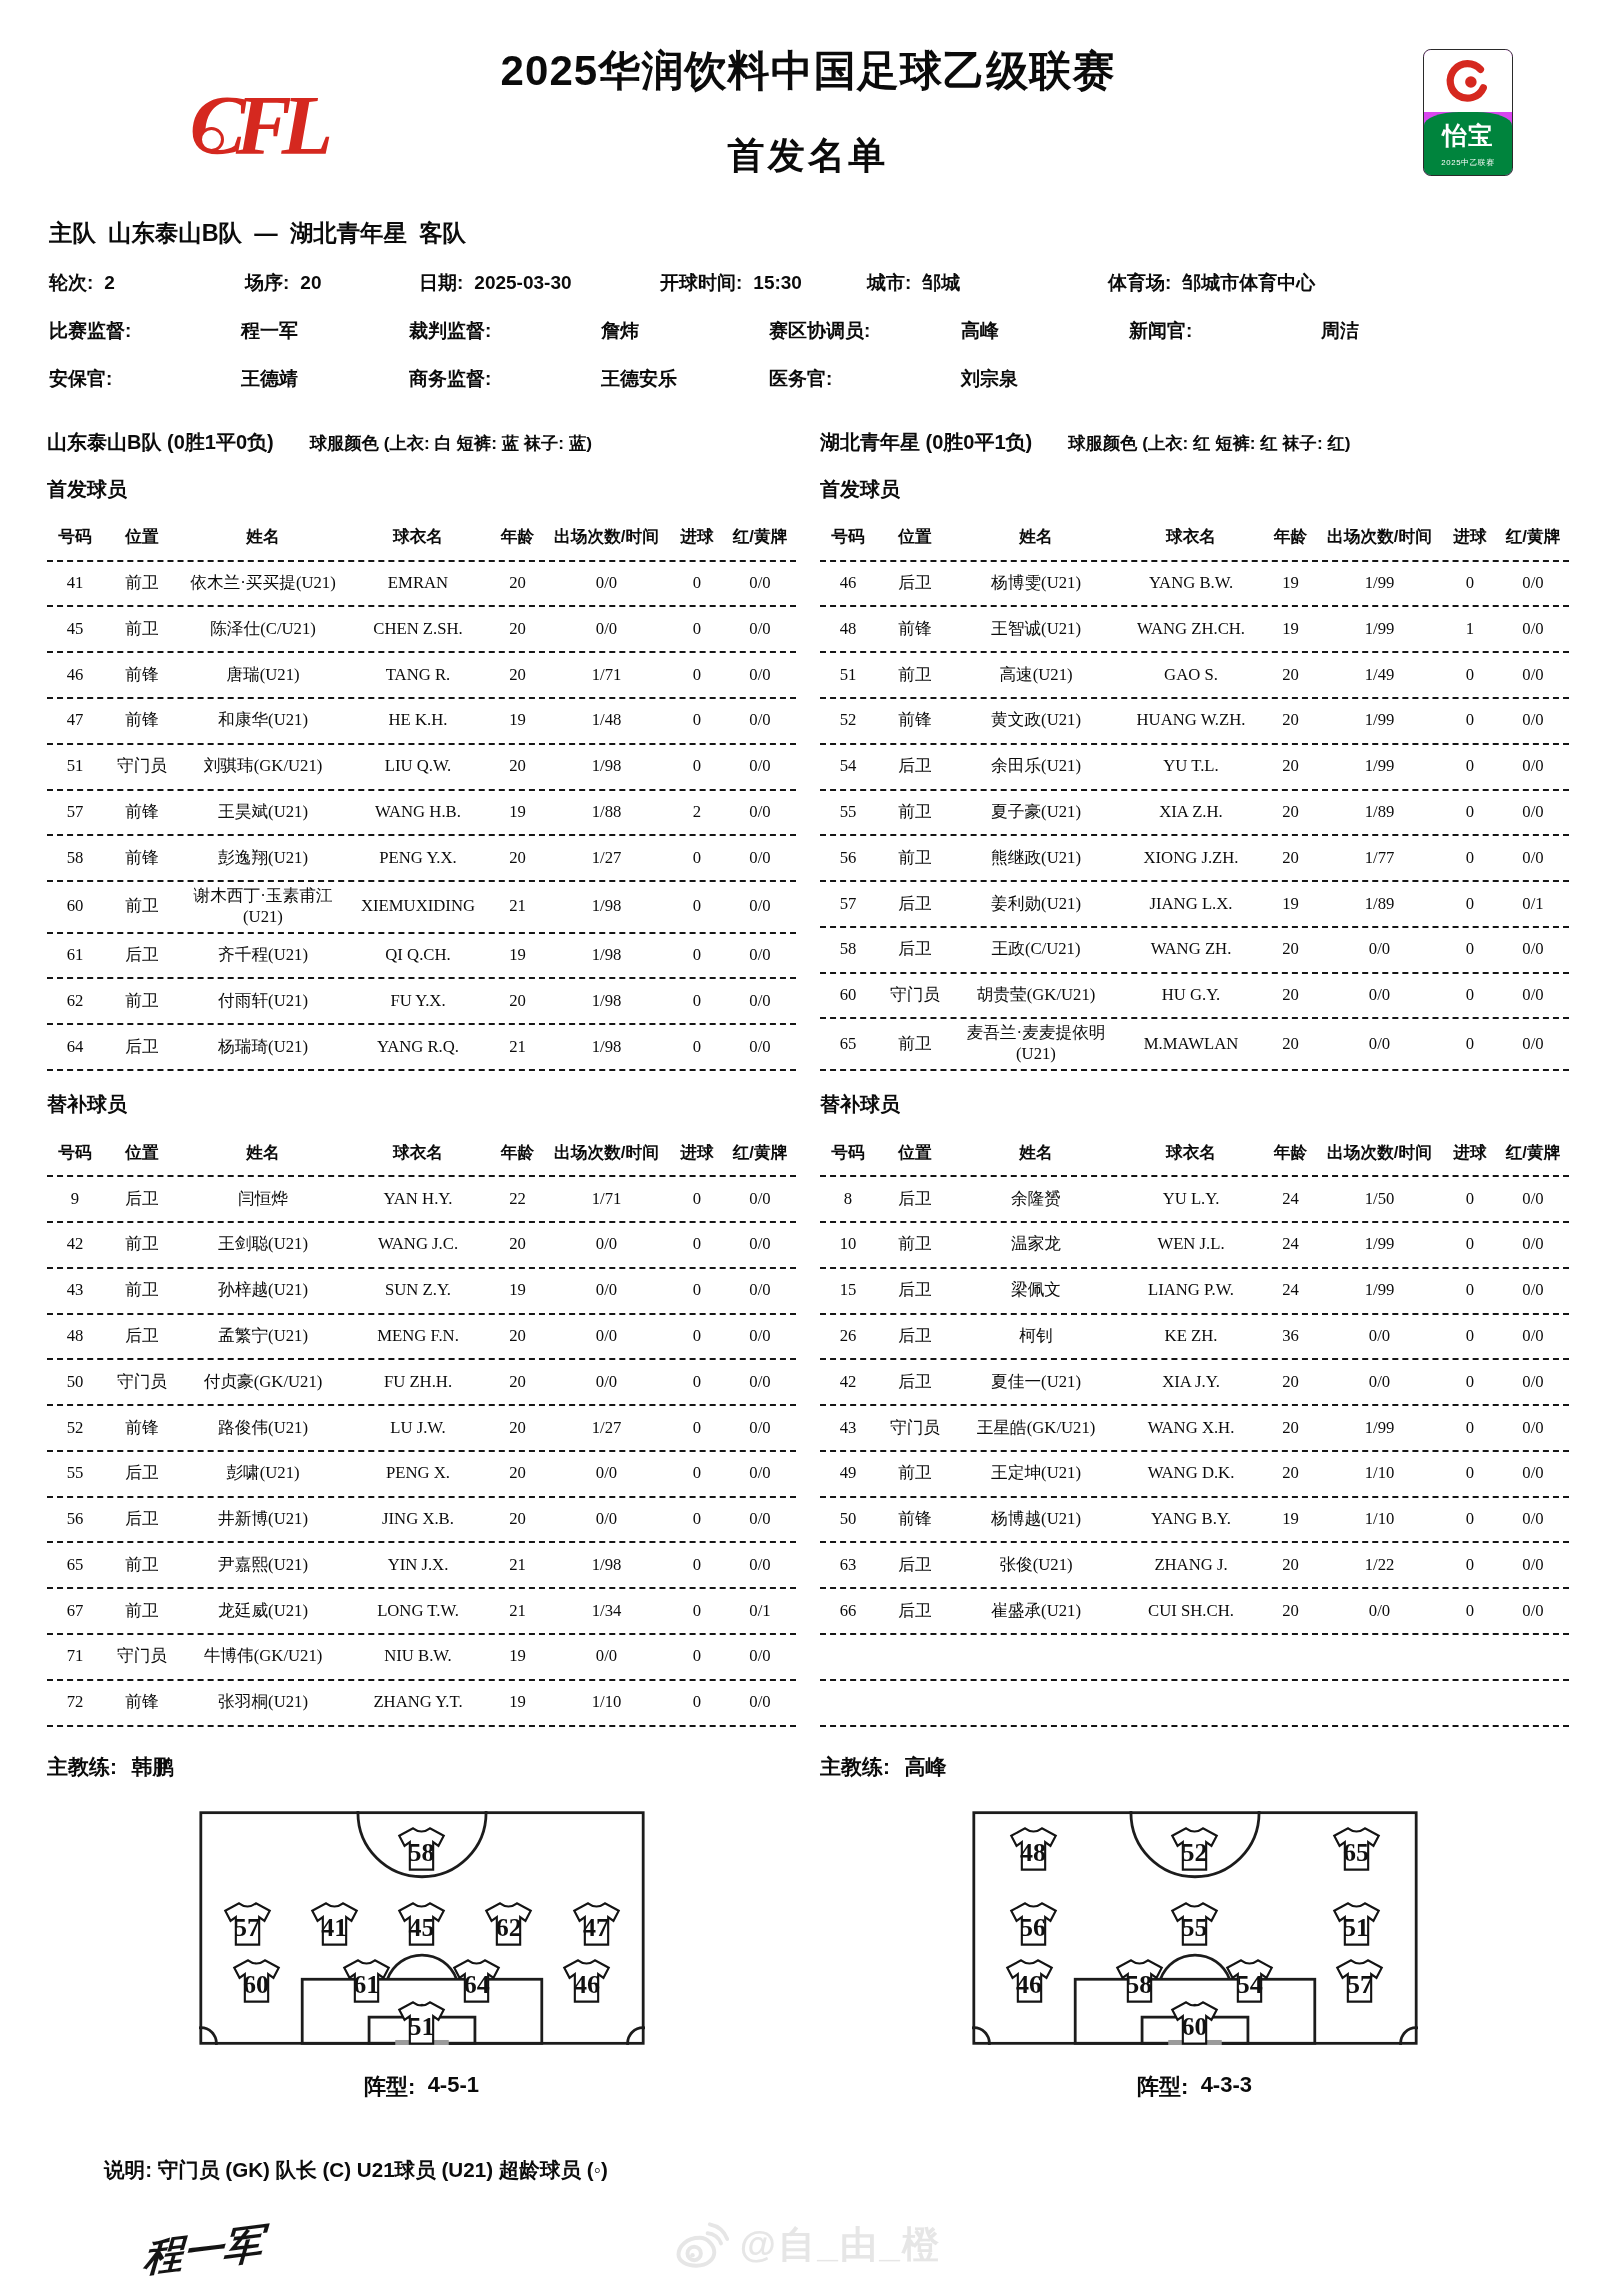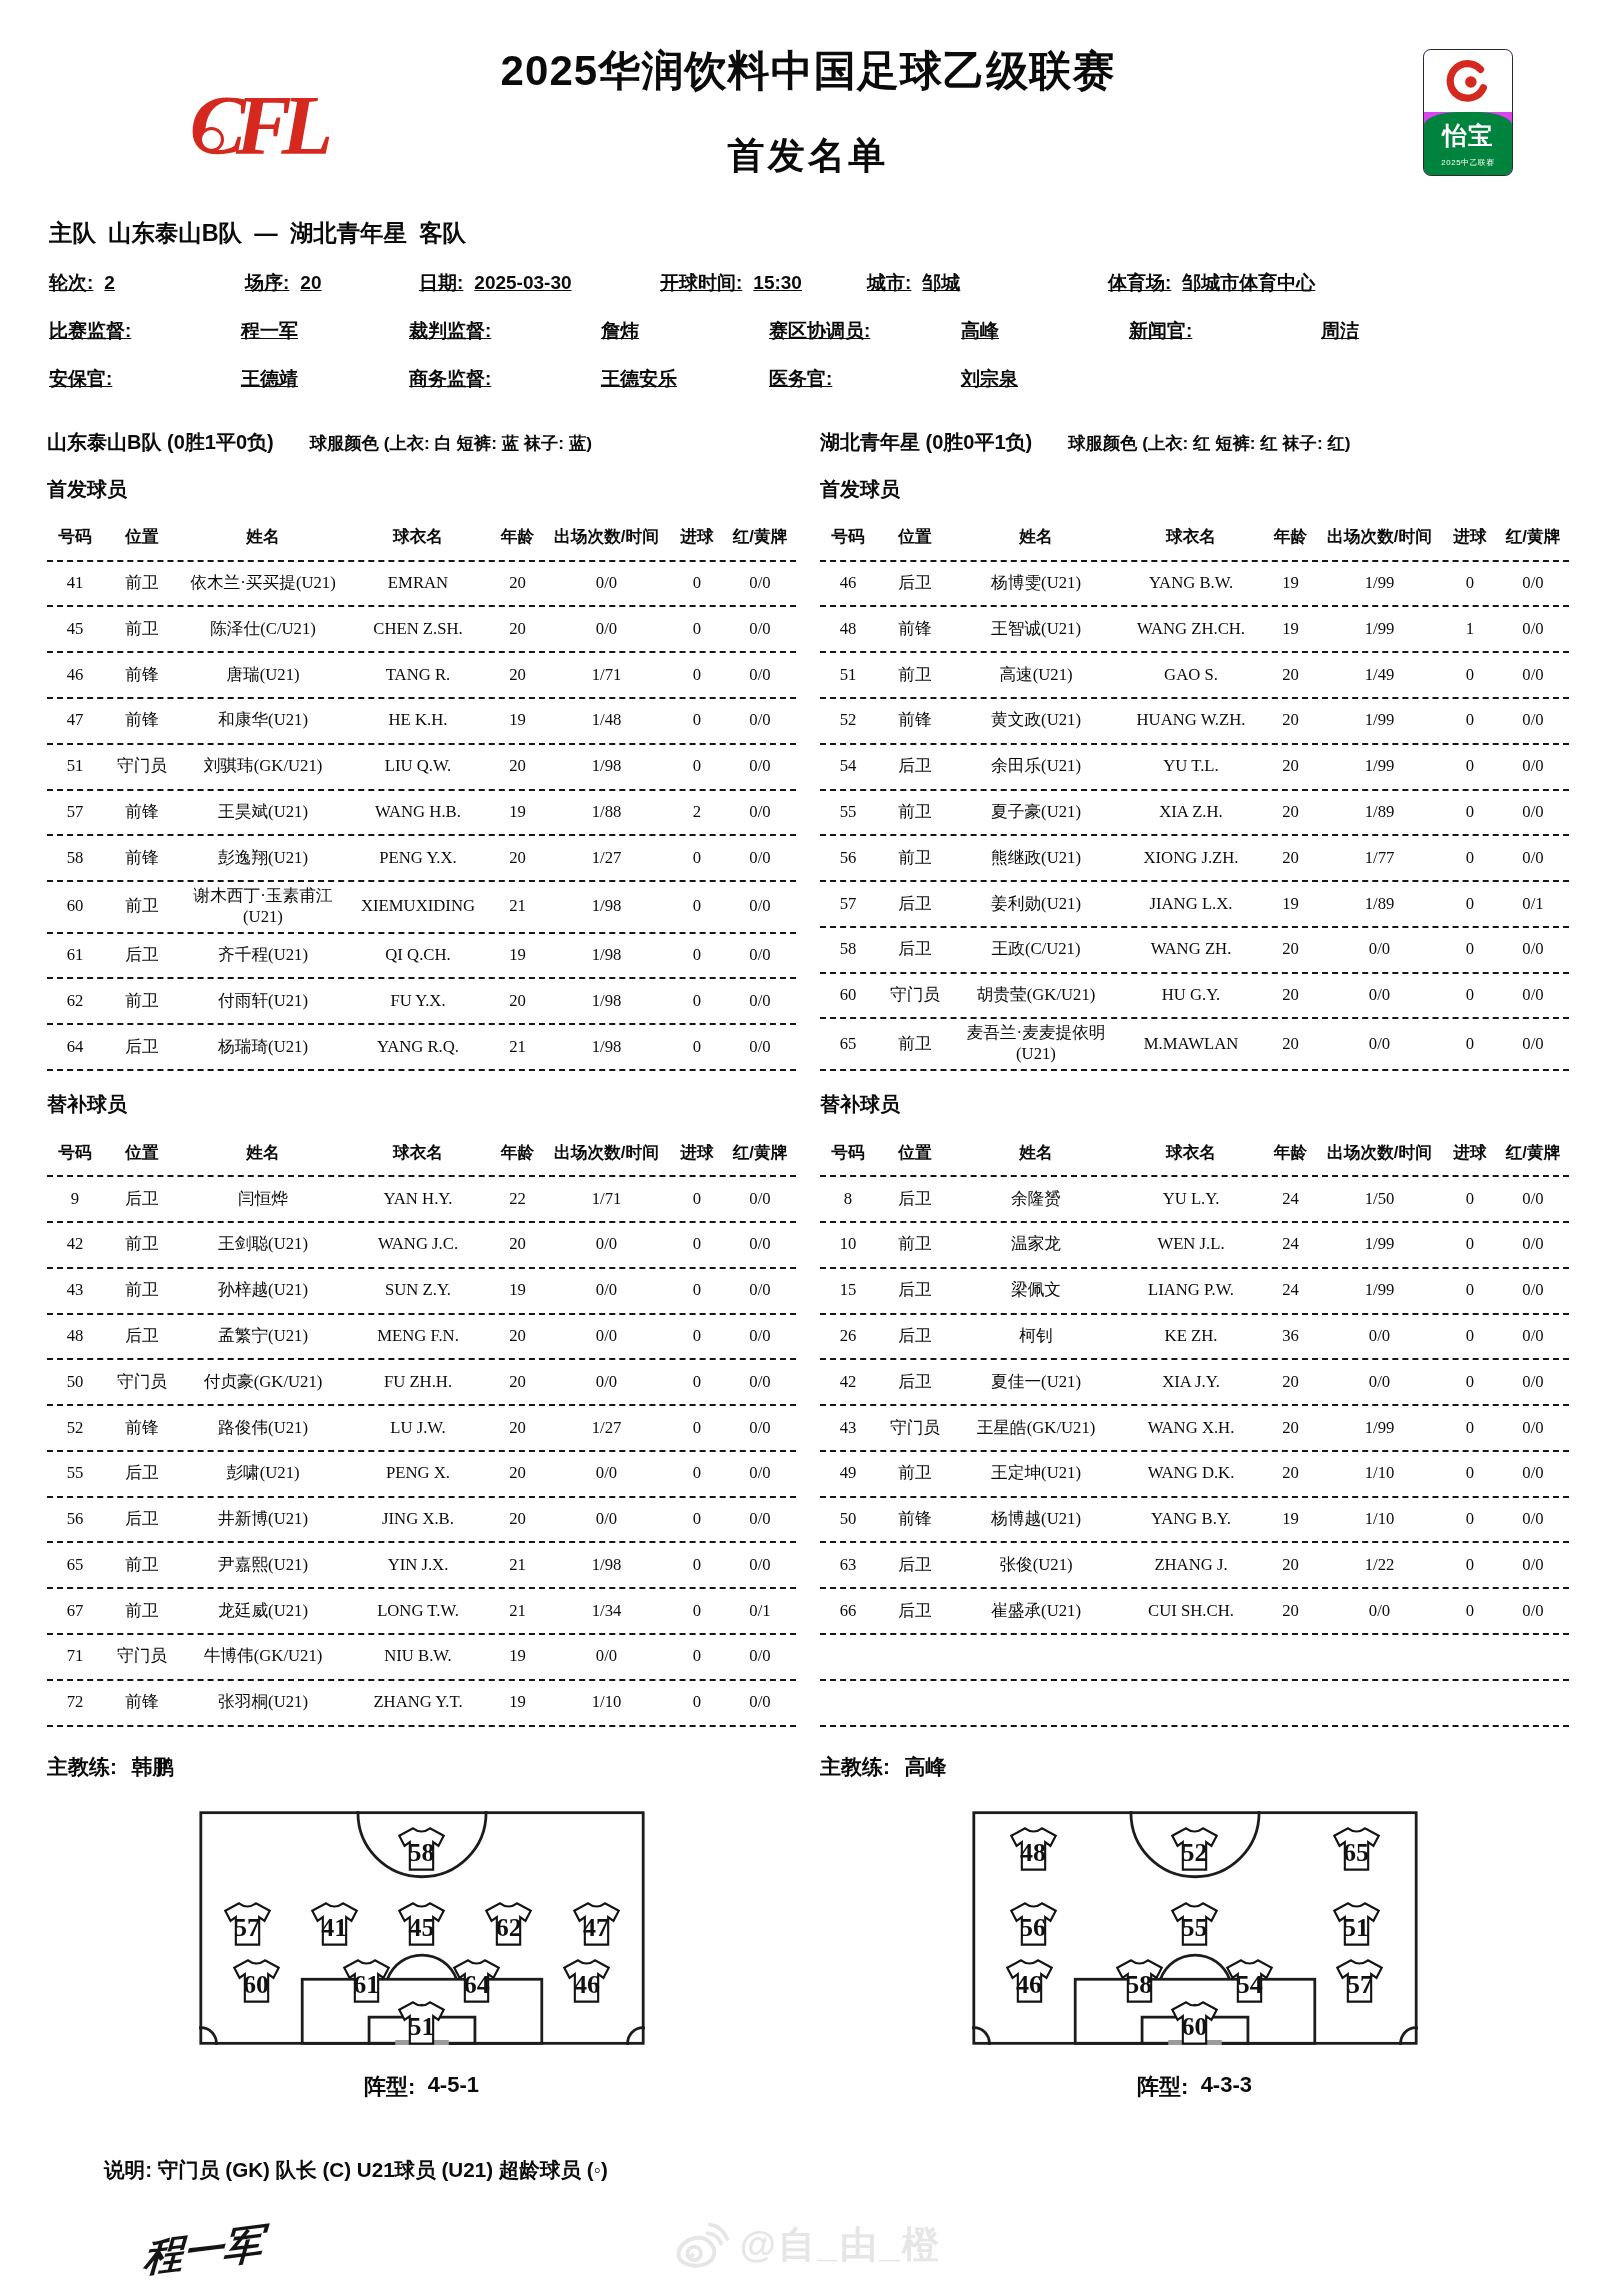--- a/index.html
+++ b/index.html
@@ -20,21 +20,21 @@
   .badge-top{height:62px;display:flex;align-items:center;justify-content:center;background:#fff;}
   .badge-bottom{height:63px;background:#00843d;color:#fff;display:flex;flex-direction:column;
     align-items:center;justify-content:center;border-top-left-radius:40% 13.4px;border-top-right-radius:40% 13.4px;}
   .badge-cn{font-size:24.5px;font-weight:900;letter-spacing:1.1px;}
   .badge-sub{font-size:7.8px;margin-top:4.5px;letter-spacing:0.6px;}
 
   
   .teams-line{padding:36px 0 0 49px;font-size:23.4px;font-weight:900;display:flex;gap:12.3px;align-items:baseline;}
   .info-block{padding:21px 49px 0 49px;}
   .info-row{display:flex;margin-bottom:22px;font-size:19px;font-weight:800;}
-  .info-pair{display:inline-flex;align-items:baseline;text-decoration:underline;}
+  .info-pair{display:inline-flex;align-items:baseline;}
   .info-row-0 .info-pair:nth-child(1){width:196px;}
   .info-row-0 .info-pair:nth-child(2){width:174px;}
   .info-row-0 .info-pair:nth-child(3){width:241px;}
   .info-row-0 .info-pair:nth-child(4){width:207px;}
   .info-row-0 .info-pair:nth-child(5){width:241px;}
   .info-row-0 .info-label{margin-right:11px;}
   .info-row-1 .info-pair,.info-row-2 .info-pair,.info-row-3 .info-pair{width:360px;}
   .info-row-1 .info-pair:nth-child(4),.info-row-2 .info-pair:nth-child(4){width:auto;}
   .info-row-1 .info-label,.info-row-2 .info-label,.info-row-3 .info-label{display:inline-block;min-width:192px;}
 

